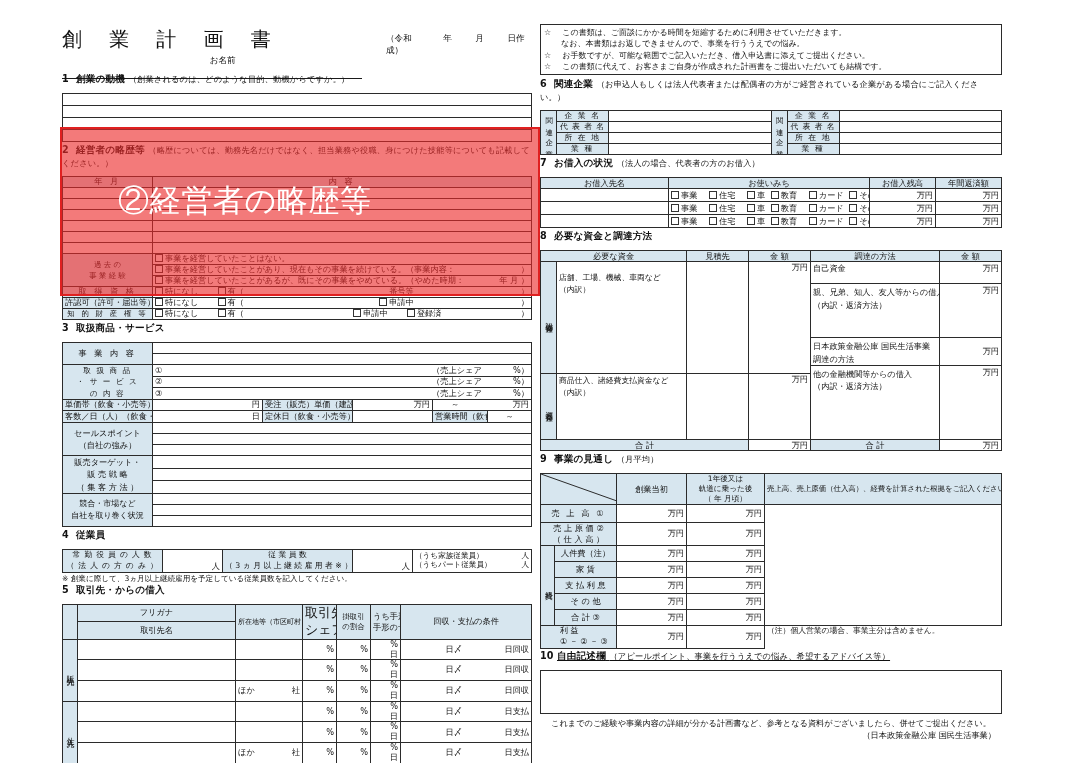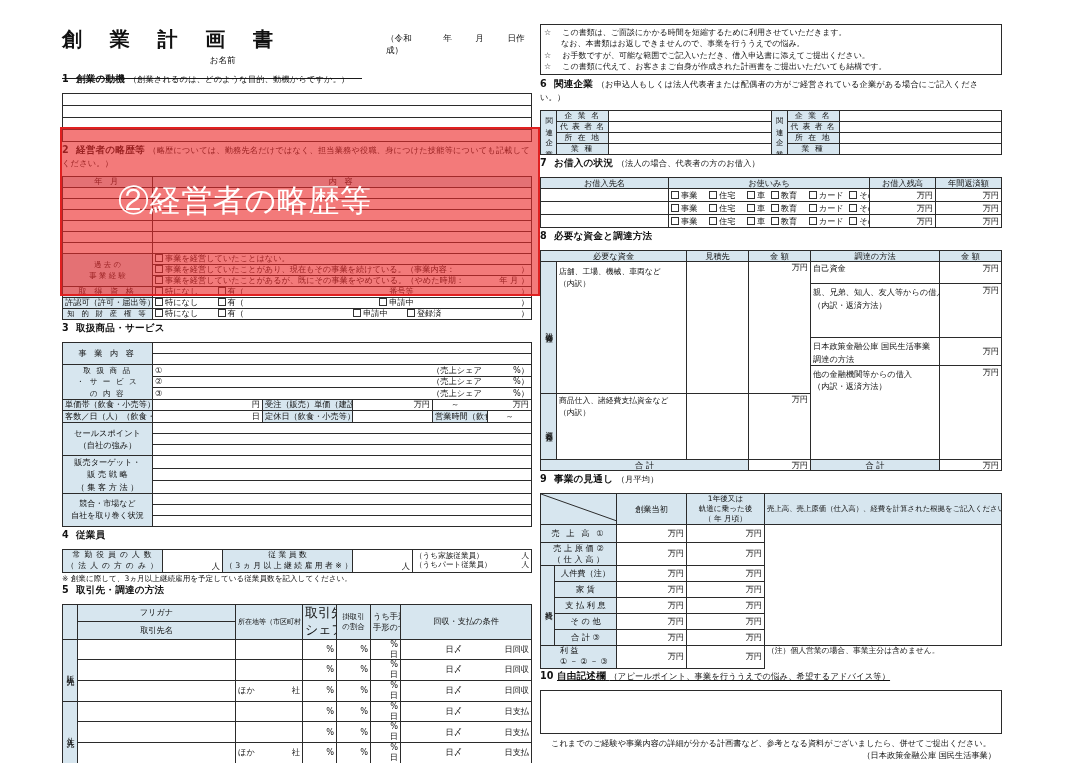--- a/index.html
+++ b/index.html
@@ -38,21 +38,21 @@
   .sp{letter-spacing:.30em;margin-top:26px;}
   .tiny{font-size:6.0px;letter-spacing:0;}
   .tiny2{font-size:5.2px;letter-spacing:0;}
   .vert{writing-mode:vertical-rl;text-orientation:upright;letter-spacing:.14em;
         background:#d7e6ef;text-align:center;white-space:nowrap;}
   .secttl{font-size:9.6px;font-weight:bold;margin:3px 0 7px 0;letter-spacing:.02em;}
   .secttl .no{display:inline-block;width:14px;}
   .secttl .sub{font-weight:normal;font-size:8.2px;}
   .note{font-size:7.6px;margin:1px 0 0 0;}
 
-  .title{font-size:20px;font-weight:bold;letter-spacing:.52em;}
+  .title{font-size:20px;font-weight:normal;letter-spacing:.52em;}
   .datebox{font-size:8.6px;}
   .namerow{font-size:8.6px;}
   .uline{border-bottom:1px solid #1a1a1a;display:inline-block;}
 
   .cb{display:inline-block;width:6px;height:6px;border:1px solid #333;
       vertical-align:-1px;margin-right:2px;background:#fff;}
 
   .dot{border-bottom:1px dashed #6d86a0;}
 
   
@@ -373,21 +373,21 @@
             <span>（うちパート従業員）</span>
             <span style="float:right;">人</span>
           </div>
         </td>
       </tr>
     </tbody>
       </table>
     <div class="note">※ 創業に際して、3ヵ月以上継続雇用を予定している従業員数を記入してください。</div>
 
     <div class="secttl" style="margin-top:0px;">
-      <span class="no">5</span><span>取引先・調達の方法</span>
+      <span class="no">5</span><span>取引先・からの借入</span>
     </div>
     <table class="f">
       <colgroup>
         <col style="width:15px">
           <col style="width:158px">
           <col style="width:67px">
         <col style="width:34px">
           <col style="width:34px">
           <col style="width:30px">
           <col>
@@ -701,21 +701,21 @@
       <tbody>
           <tr>
         <td class="hd" colspan="2">必要な資金</td>
         <td class="hd">見積先</td>
         <td class="hd">金  額</td>
         <td class="hd">調達の方法</td>
         <td class="hd">金  額</td>
       </tr>
       <tr>
         <td class="vert" rowspan="4" style="font-size:7.6px;">設備資金</td>
-        <td rowspan="4" class="l" style="vertical-align:top;height:132px;font-size:7.8px;line-height:1.45;padding-top:4px;">
+        <td rowspan="4" class="l" style="vertical-align:top;height:112px;font-size:7.8px;line-height:1.45;padding-top:10px;">
           <div>店舗、工場、機械、車両など</div>
           <div>（内訳）</div>
         </td>
         <td rowspan="4"></td>
         <td rowspan="4" class="r" style="vertical-align:top;padding-top:1px;"><span>万円</span></td>
         <td class="l" style="height:22px;vertical-align:top;padding-top:2px;">
           <span>自己資金</span>
         </td>
         <td class="r" style="vertical-align:top;padding-top:2px;"><span>万円</span></td>
       </tr>

